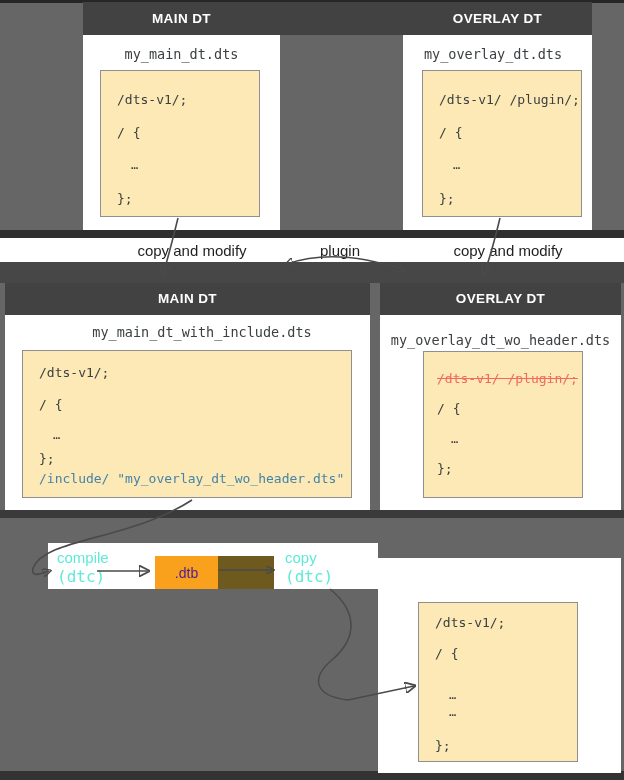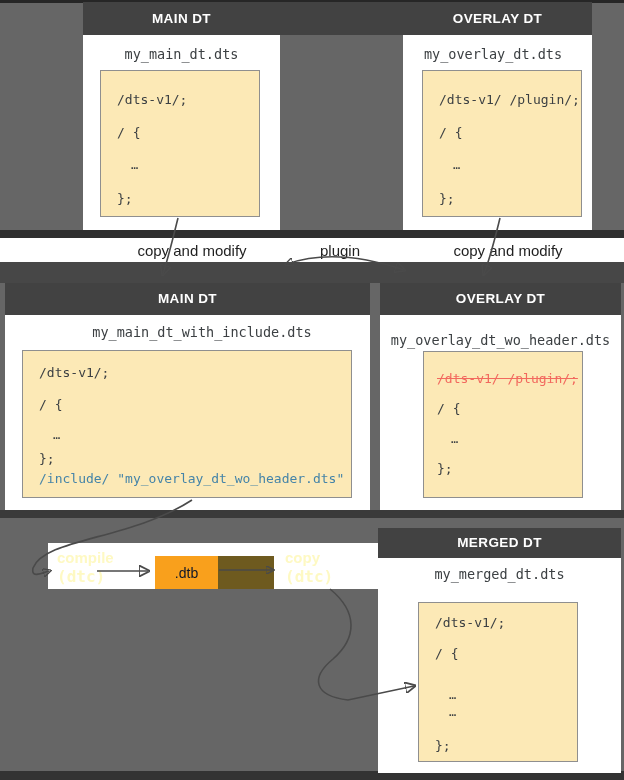--- a/index.html
+++ b/index.html
@@ -27,24 +27,24 @@
   .lh26{height:26px;line-height:26px;}
   .lh20{height:20px;line-height:20px;}
   .lh17{height:17px;line-height:17px;}
   .pt12{padding-top:12px;} .pt6{padding-top:6px;} .pt11{padding-top:12px;} .pt4{padding-top:4px;}
   .sp18{height:18px;} .sp12{height:12px;}
   .dots{font-size:12px;padding-left:14px;letter-spacing:1px;}
   .inc{color:#4584a8;}
   .removed{color:#f2695e;text-decoration:line-through;}
   .band-label{position:absolute;top:240px;height:21px;line-height:21px;font-size:15px;
               color:#1f1f1f;text-align:center;white-space:nowrap;}
-  .tool-label{position:absolute;color:#fef9c3;font-size:15px;line-height:19px;white-space:nowrap;font-weight:bold;}
+  .tool-label{position:absolute;color:#5eead4;font-size:15px;line-height:19px;white-space:nowrap;}
   .tool-label .mono{font-family:"DejaVu Sans Mono",monospace;font-size:16px;}
   #dtb-box{position:absolute;left:155px;top:556px;width:63px;height:33px;background:#f9a01c;
-           color:#0f172a;font-size:14px;display:flex;align-items:center;justify-content:center;}
+           color:#4c1d95;font-size:14px;display:flex;align-items:center;justify-content:center;}
   #dtb-shadow{position:absolute;left:218px;top:556px;width:56px;height:33px;background:#6e5a1f;}
   svg.arrows{position:absolute;left:0;top:0;pointer-events:none;}
   svg.arrows path{fill:none;stroke:#4a4a4a;stroke-width:1.6;}
 </style>
 </head>
 <body>
 
 <div id="stage">
 
   <div class="strip" style="top:0;height:3px;background:#262626;"></div>
@@ -105,23 +105,21 @@
     <div>compile</div>
     <div class="mono">(dtc)</div>
   </div>
   <div id="dtb-shadow"></div>
   <div id="dtb-box">.dtb</div>
   <div class="tool-label" style="left:285px;top:548px;">
     <div>copy</div>
     <div class="mono">(dtc)</div>
   </div>
 
-  <div class="box-hdr" style="left:378px;top:528px;width:243px;height:30px;line-height:30px;">MERGED DT</div>
   <div class="box-body" style="left:378px;top:558px;width:243px;height:215px;"></div>
-  <div class="filename" style="left:378px;top:564px;width:243px;">my_merged_dt.dts</div>
   <div class="codeblock pt4" style="left:418px;top:602px;width:160px;height:160px;">
     <div class="cl lh31">/dts-v1/;</div>
     <div class="cl lh31">/ {</div>
     <div class="sp18"></div>
     <div class="cl lh17 dots">…</div>
     <div class="cl lh17 dots">…</div>
     <div class="sp12"></div>
     <div class="cl lh26">};</div>
   </div>
 

